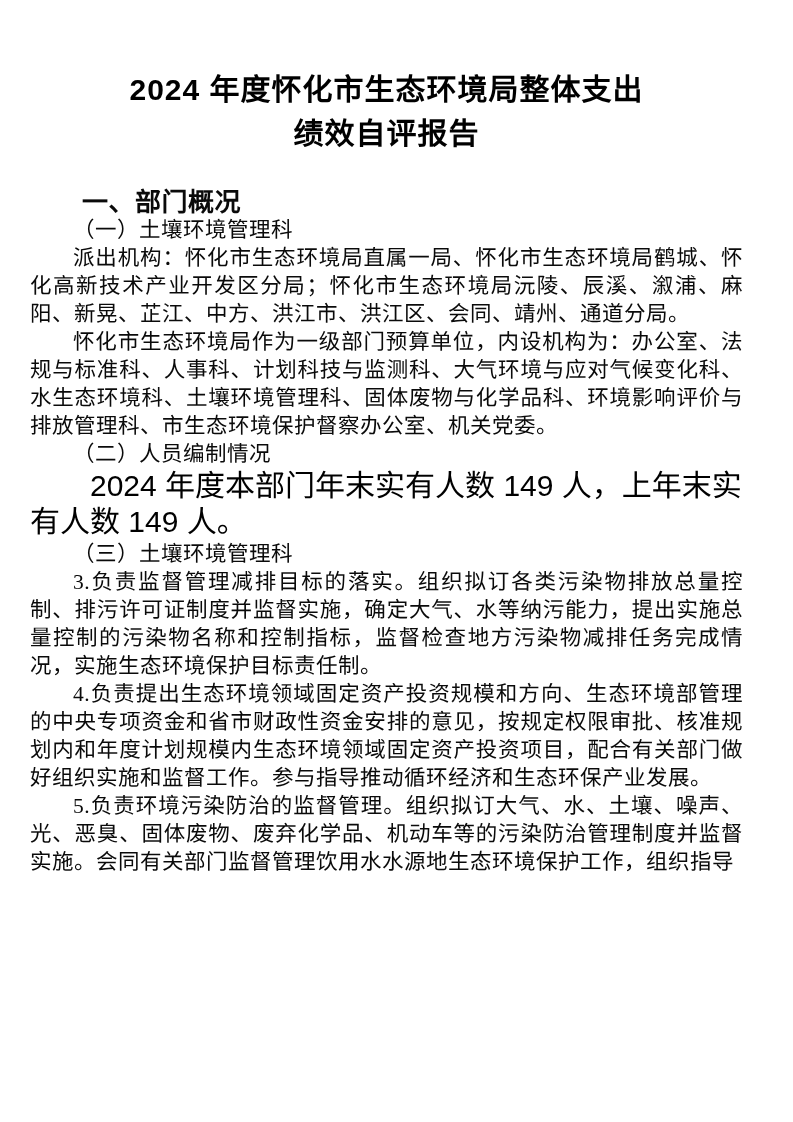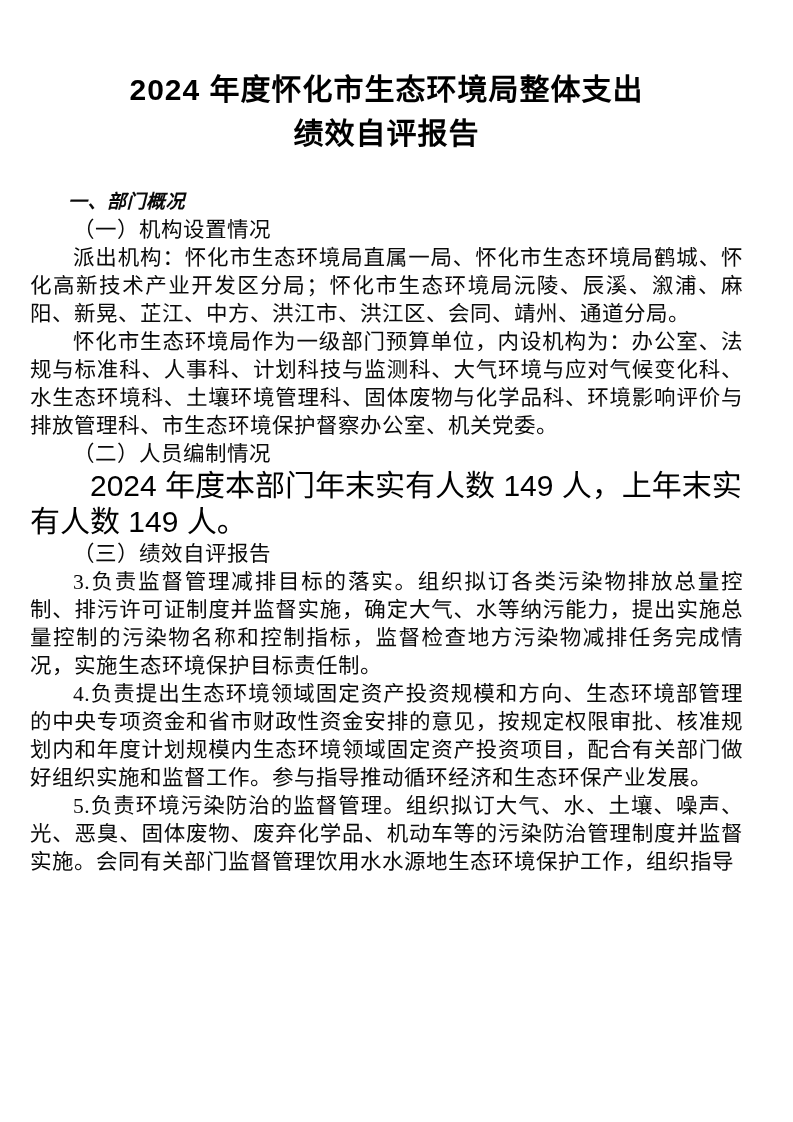--- a/index.html
+++ b/index.html
@@ -31,25 +31,24 @@
     margin-top: 32px;
     font-family: "Liberation Serif", "DejaVu Serif", serif;
     font-size: 21.5px;
     line-height: 28px;
     letter-spacing: 0.5px;
     color: #0a0a0a;
   }
   .section-heading {
     font-family: "Liberation Sans", "DejaVu Sans", sans-serif;
     font-weight: 700;
-    font-size: 19px;
+    font-size: 26px;
     line-height: 28px;
     text-indent: 2em;
     margin: 0;
-    font-style: italic;
   }
   .sub-heading {
     font-weight: 400;
     font-size: 21.5px;
     line-height: 28px;
     text-indent: 2em;
     margin: 0;
   }
   .para {
     margin: 0;
@@ -74,30 +73,30 @@
 
   <div class="doc-title">
     <div>2024 年度怀化市生态环境局整体支出</div>
     <div>绩效自评报告</div>
   </div>
 
   <div class="doc-body">
 
     <h2 class="section-heading">一、部门概况</h2>
 
-    <h3 class="sub-heading">（一）机构设置情况</h3>
+    <h3 class="sub-heading">（一）土壤环境管理科</h3>
 
     <p class="para">派出机构：怀化市生态环境局直属一局、怀化市生态环境局鹤城、怀化高新技术产业开发区分局；怀化市生态环境局沅陵、辰溪、溆浦、麻阳、新晃、芷江、中方、洪江市、洪江区、会同、靖州、通道分局。</p>
 
     <p class="para">怀化市生态环境局作为一级部门预算单位，内设机构为：办公室、法规与标准科、人事科、计划科技与监测科、大气环境与应对气候变化科、水生态环境科、土壤环境管理科、固体废物与化学品科、环境影响评价与排放管理科、市生态环境保护督察办公室、机关党委。</p>
 
     <h3 class="sub-heading">（二）人员编制情况</h3>
 
     <p class="staff-statement">2024 年度本部门年末实有人数 149 人，上年末实有人数 149 人。</p>
 
-    <h3 class="sub-heading">（三）绩效自评报告</h3>
+    <h3 class="sub-heading">（三）土壤环境管理科</h3>
 
     <p class="para">3.负责监督管理减排目标的落实。组织拟订各类污染物排放总量控制、排污许可证制度并监督实施，确定大气、水等纳污能力，提出实施总量控制的污染物名称和控制指标，监督检查地方污染物减排任务完成情况，实施生态环境保护目标责任制。</p>
     <p class="para">4.负责提出生态环境领域固定资产投资规模和方向、生态环境部管理的中央专项资金和省市财政性资金安排的意见，按规定权限审批、核准规划内和年度计划规模内生态环境领域固定资产投资项目，配合有关部门做好组织实施和监督工作。参与指导推动循环经济和生态环保产业发展。</p>
     <p class="para">5.负责环境污染防治的监督管理。组织拟订大气、水、土壤、噪声、光、恶臭、固体废物、废弃化学品、机动车等的污染防治管理制度并监督实施。会同有关部门监督管理饮用水水源地生态环境保护工作，组织指导</p>
 
   </div>
 </div>
 
 </body></html>

